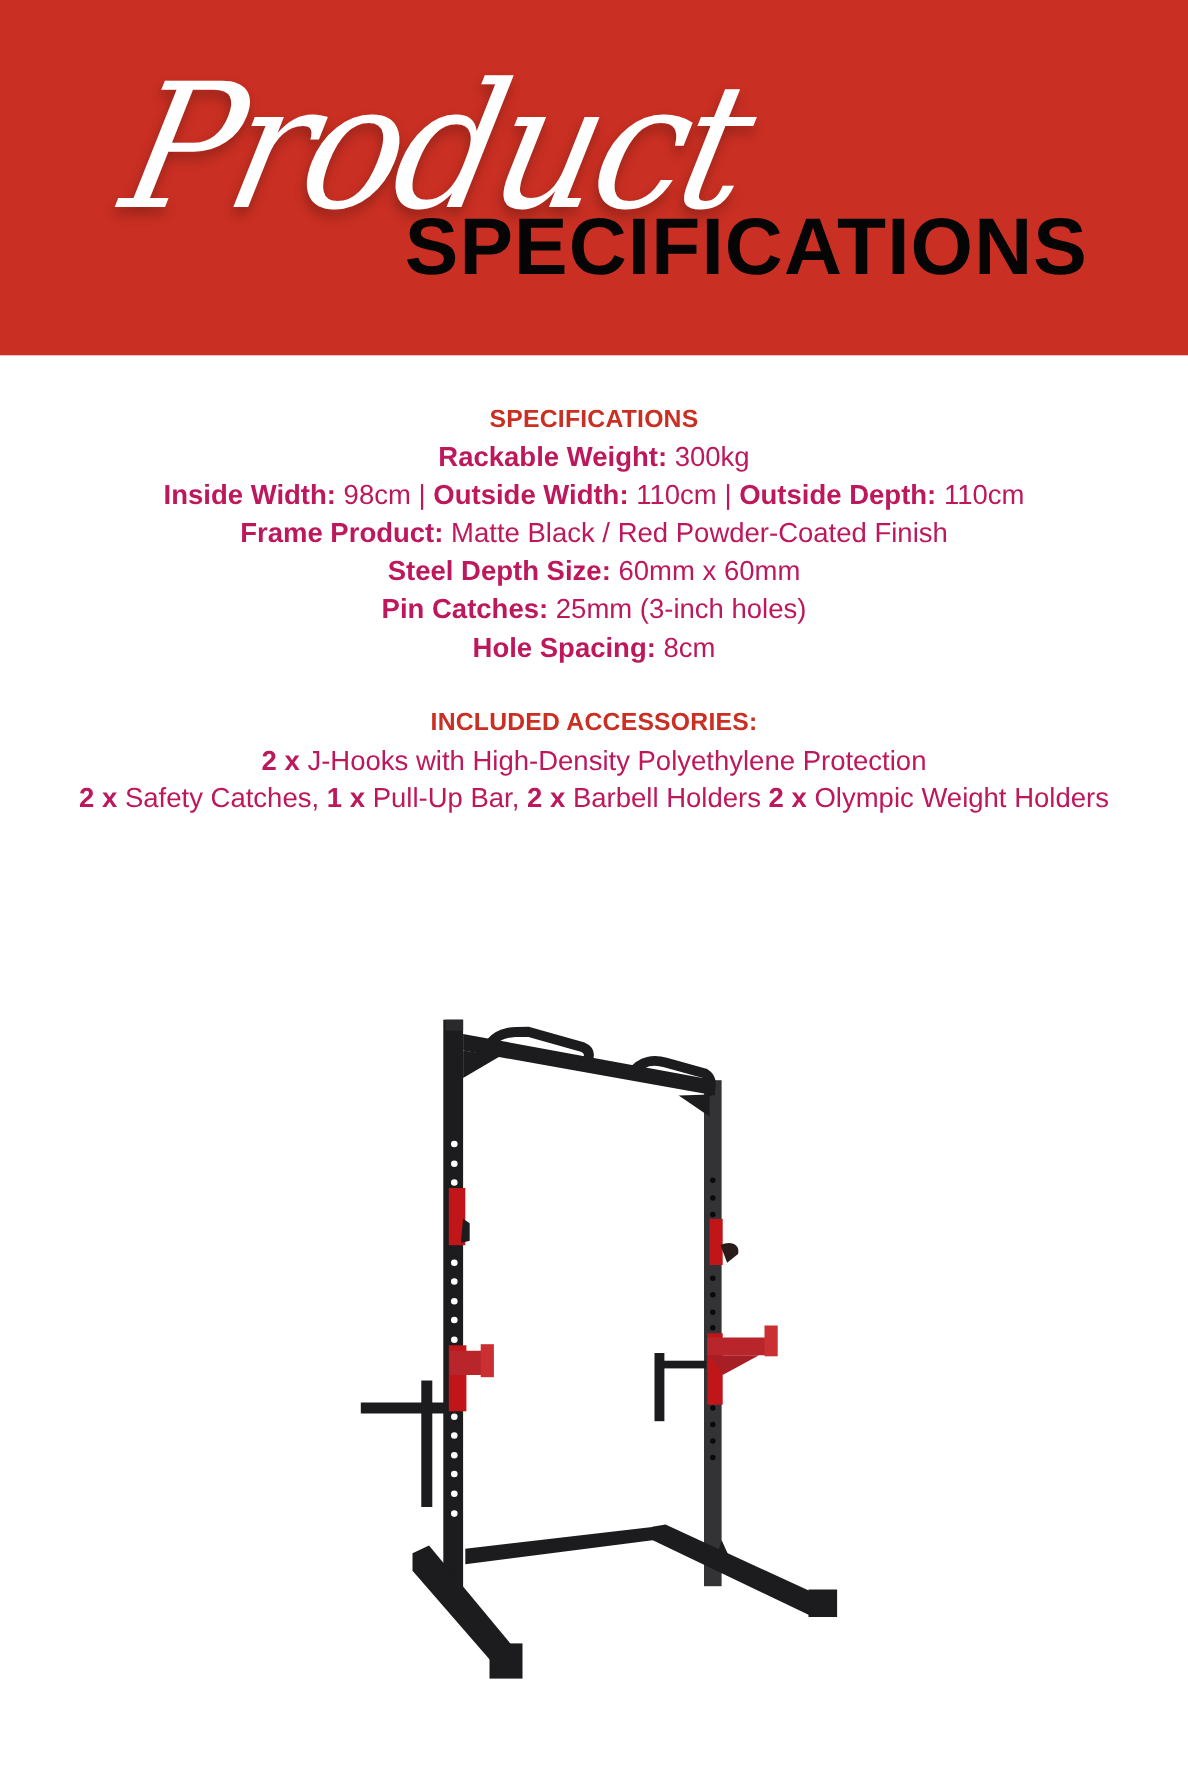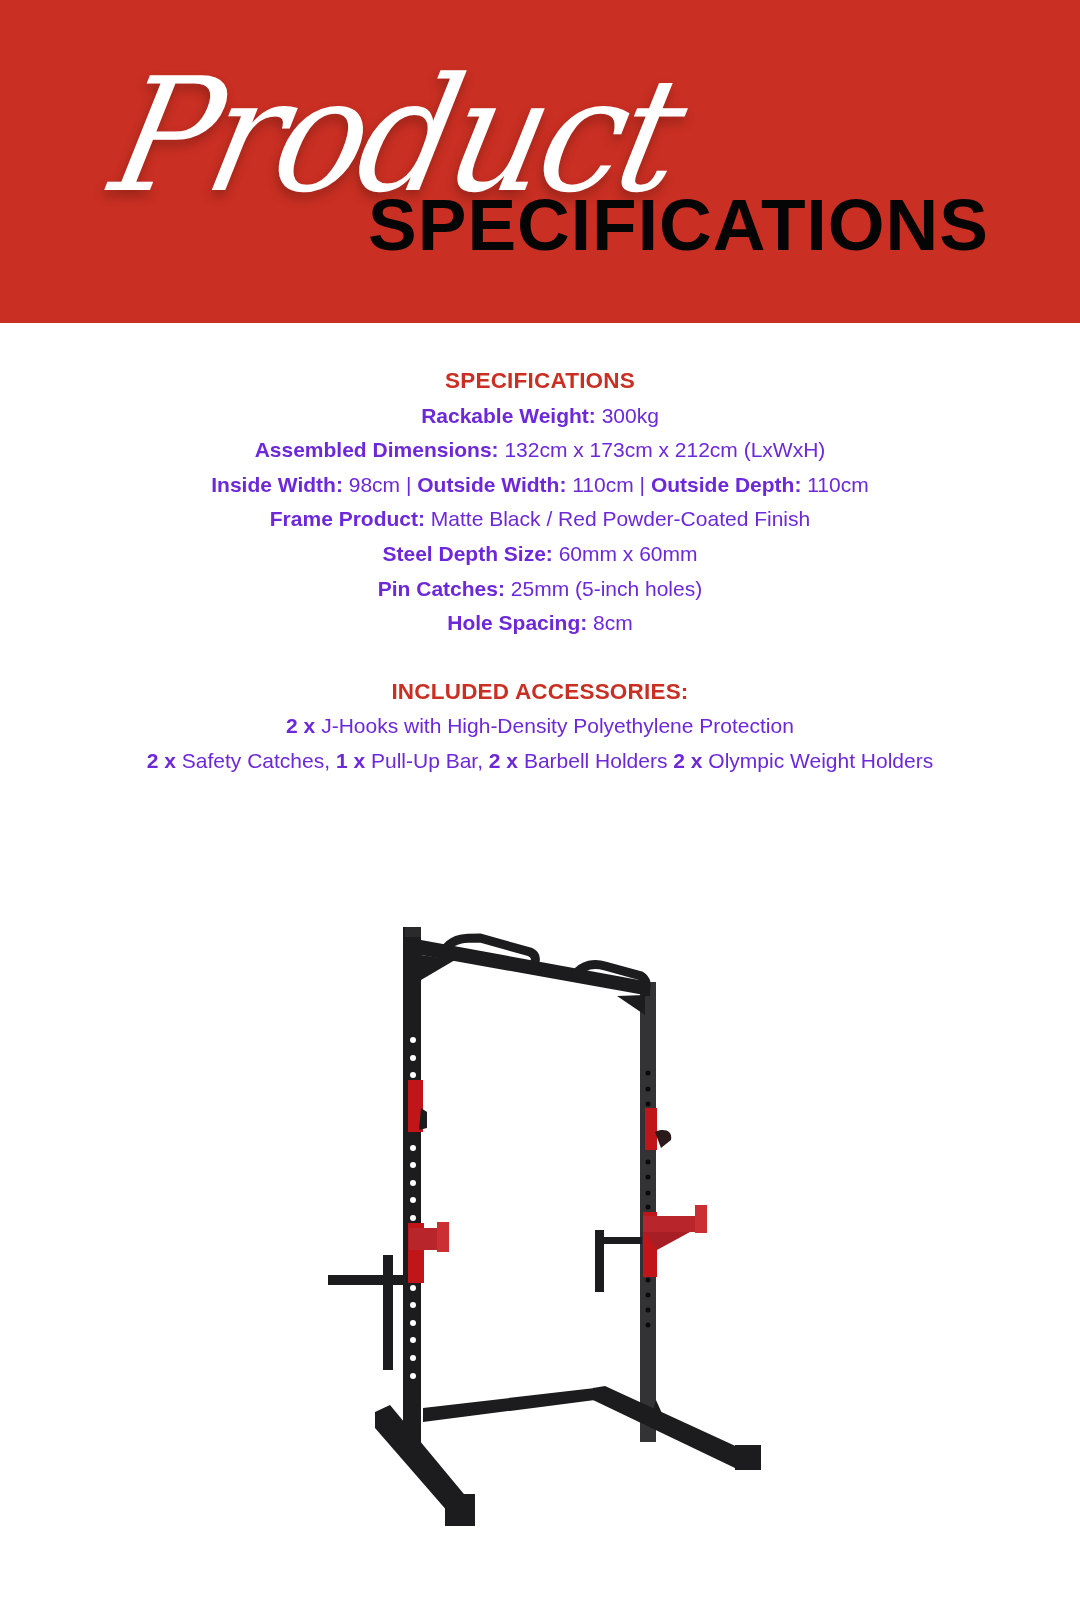--- a/index.html
+++ b/index.html
@@ -8,21 +8,21 @@
 
   .banner { position:absolute; left:0; top:0; width:1080px; height:323px; background:#c92f22; overflow:hidden; }
   .banner-script { position:absolute; left:118px; top:60px; font-family:"DejaVu Serif", serif; font-style:italic;
     font-size:150px; color:#ffffff; letter-spacing:-6px; transform:skewX(-12deg) scaleY(1.05);
     text-shadow:0 6px 10px rgba(0,0,0,0.25); line-height:1; white-space:nowrap; }
   .banner-block { position:absolute; left:368px; top:188px; font-family:"Liberation Sans", sans-serif;
     font-weight:700; font-size:73px; color:#050505; letter-spacing:1px; line-height:1; white-space:nowrap; }
 
   .specs { position:absolute; left:0; top:364px; width:1080px; text-align:center; }
   .sec-head { color:#c92f22; font-weight:700; font-size:22.5px; line-height:34.6px; letter-spacing:0.2px; }
-  .spec-line { font-size:21px; line-height:34.6px; color:#6d28d9; white-space:nowrap; }
+  .spec-line { font-size:25px; line-height:34.6px; color:#be185d; white-space:nowrap; }
   .spec-line b { font-weight:700; }
   .spec-line span.v { font-weight:400; }
   .gap { height:34px; }
 
   .product { position:absolute; left:305px; top:900px; width:480px; height:665px; }
 </style>
 </head>
 <body>
 
 <div class="banner">
@@ -31,44 +31,40 @@
 </div>
 
 <div class="specs">
   <div class="sec-head">SPECIFICATIONS</div>
 
   <div class="spec-line">
     <b>Rackable Weight:</b>
     <span class="v">300kg</span>
   </div>
   <div class="spec-line">
-    <b>Assembled Dimensions:</b>
-    <span class="v">132cm x 173cm x 212cm (LxWxH)</span>
-  </div>
-  <div class="spec-line">
     <b>Inside Width:</b>
     <span class="v">98cm</span>
     <span class="v">|</span>
     <b>Outside Width:</b>
     <span class="v">110cm</span>
     <span class="v">|</span>
     <b>Outside Depth:</b>
     <span class="v">110cm</span>
   </div>
   <div class="spec-line">
     <b>Frame Product:</b>
     <span class="v">Matte Black / Red Powder-Coated Finish</span>
   </div>
   <div class="spec-line">
     <b>Steel Depth Size:</b>
     <span class="v">60mm x 60mm</span>
   </div>
   <div class="spec-line">
     <b>Pin Catches:</b>
-    <span class="v">25mm (5-inch holes)</span>
+    <span class="v">25mm (3-inch holes)</span>
   </div>
   <div class="spec-line">
     <b>Hole Spacing:</b>
     <span class="v">8cm</span>
   </div>
 
   <div class="gap"></div>
 
   <div class="sec-head">INCLUDED ACCESSORIES:</div>
   <div class="spec-line">

